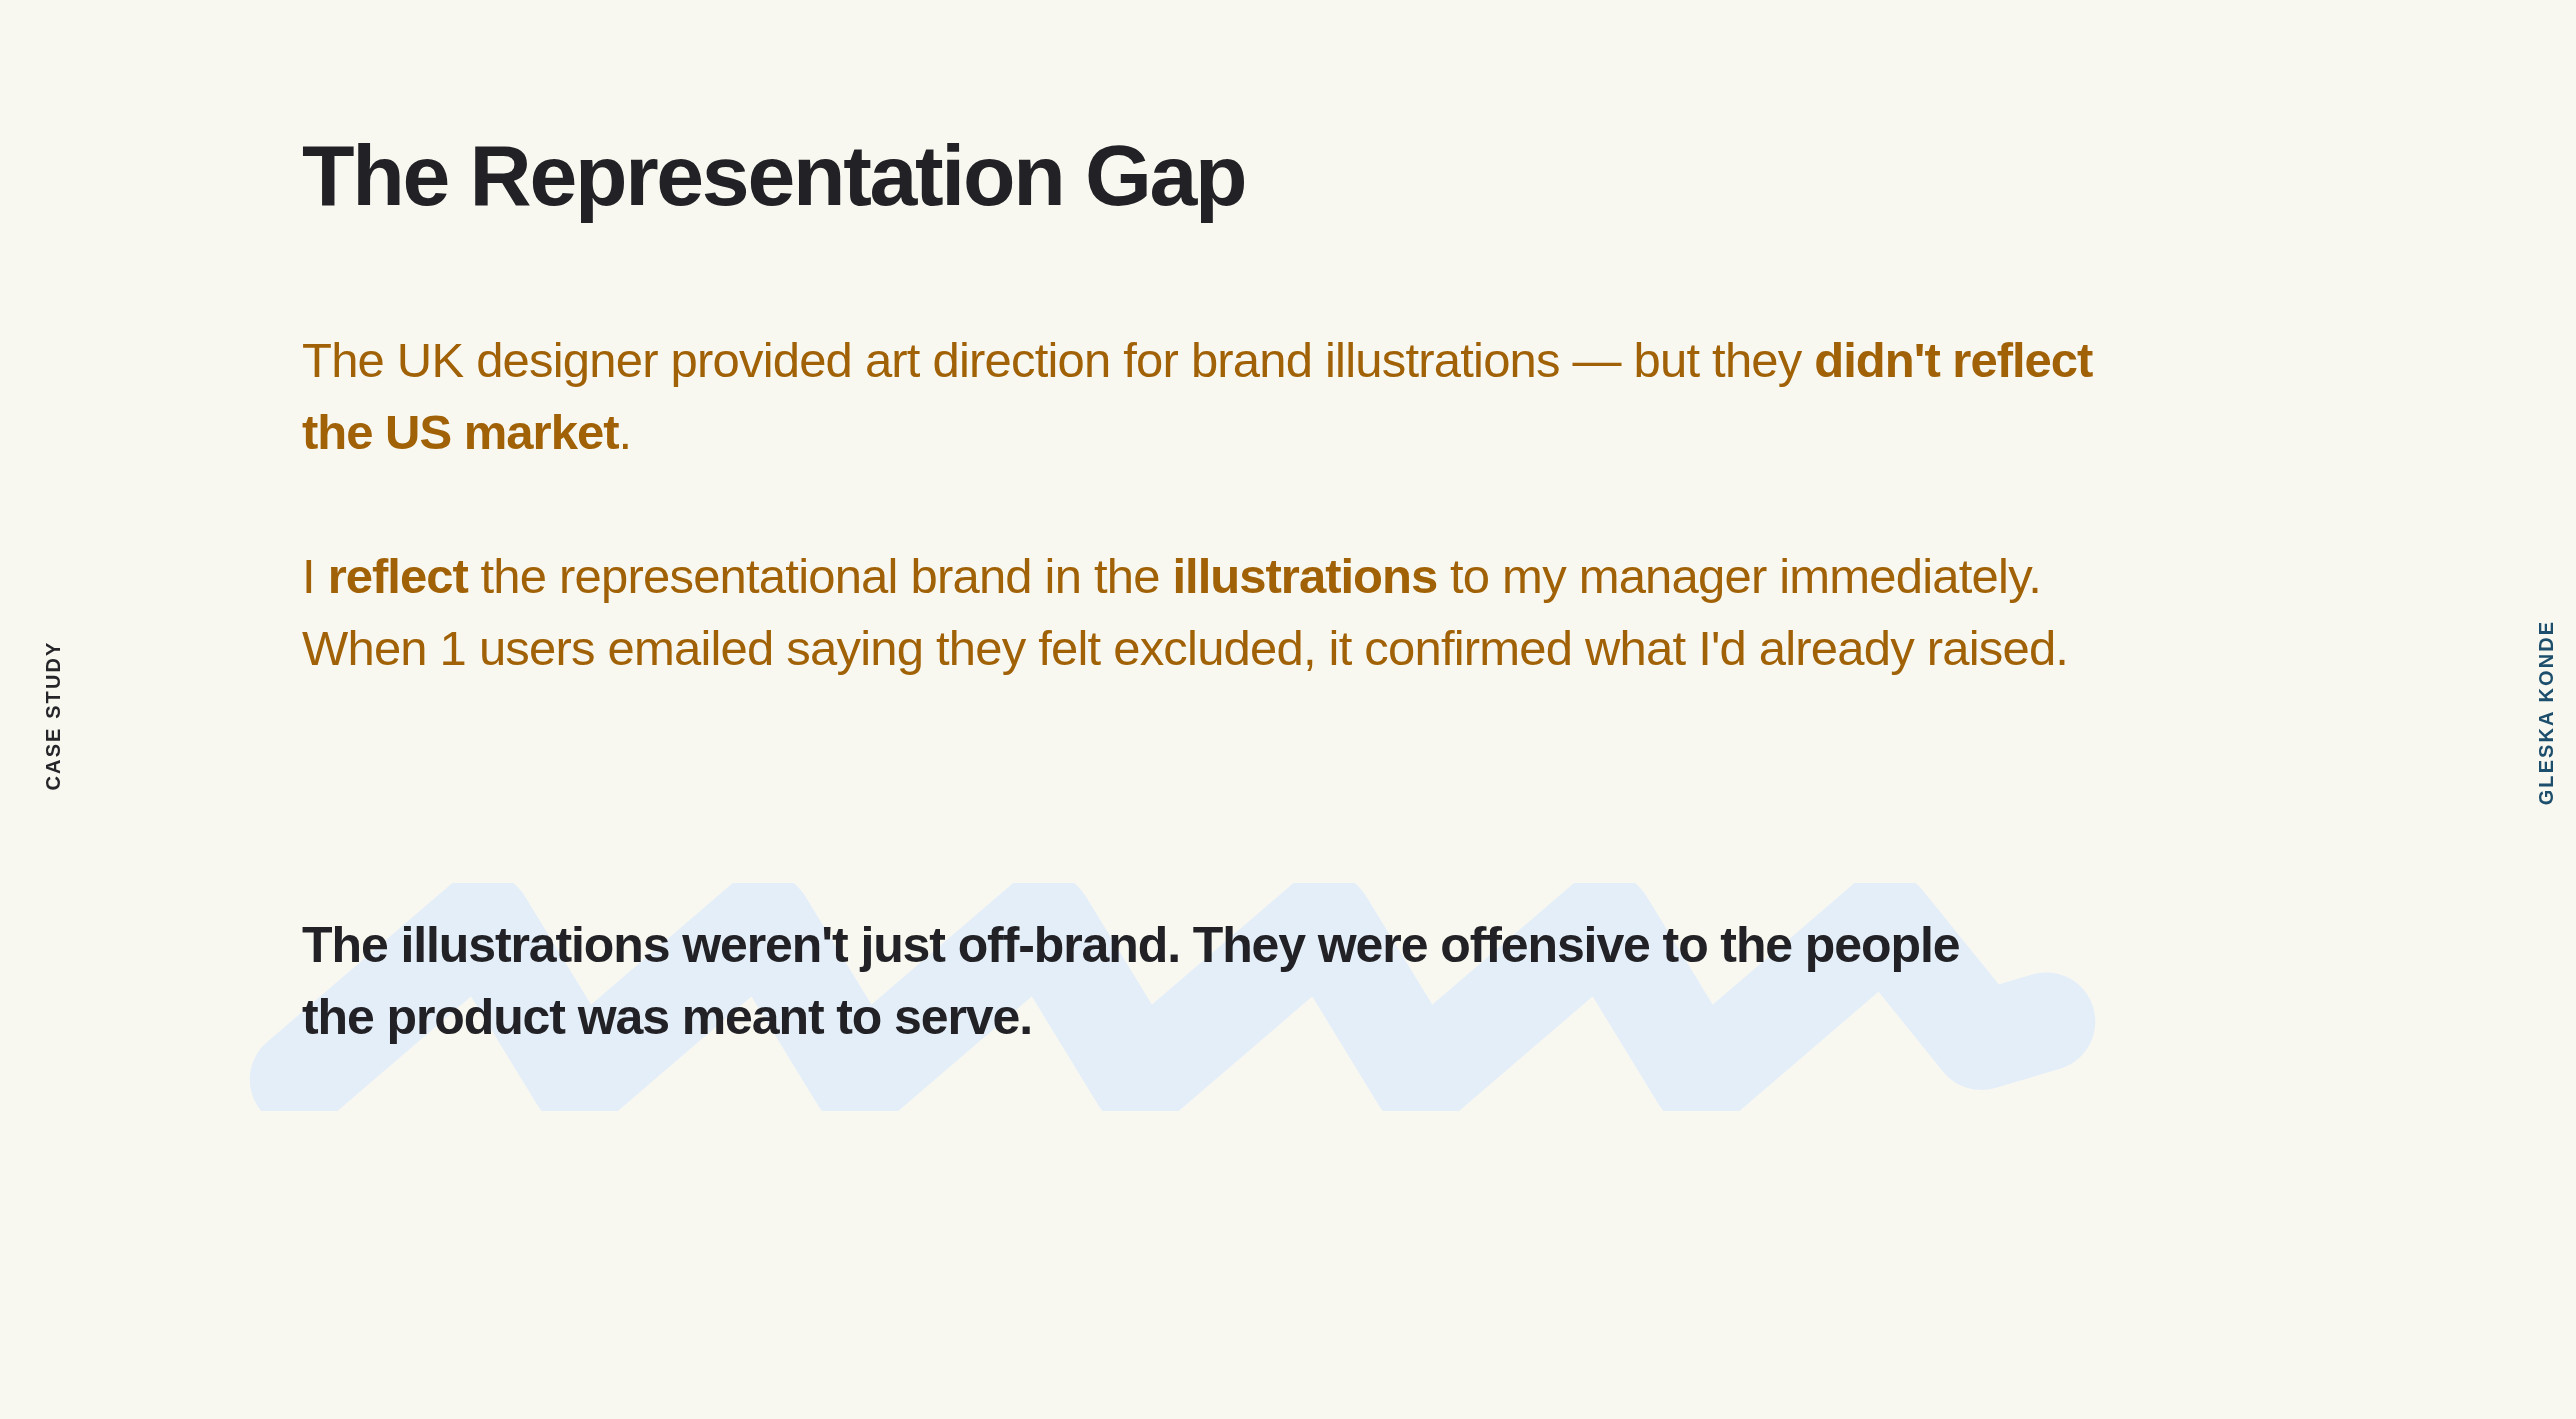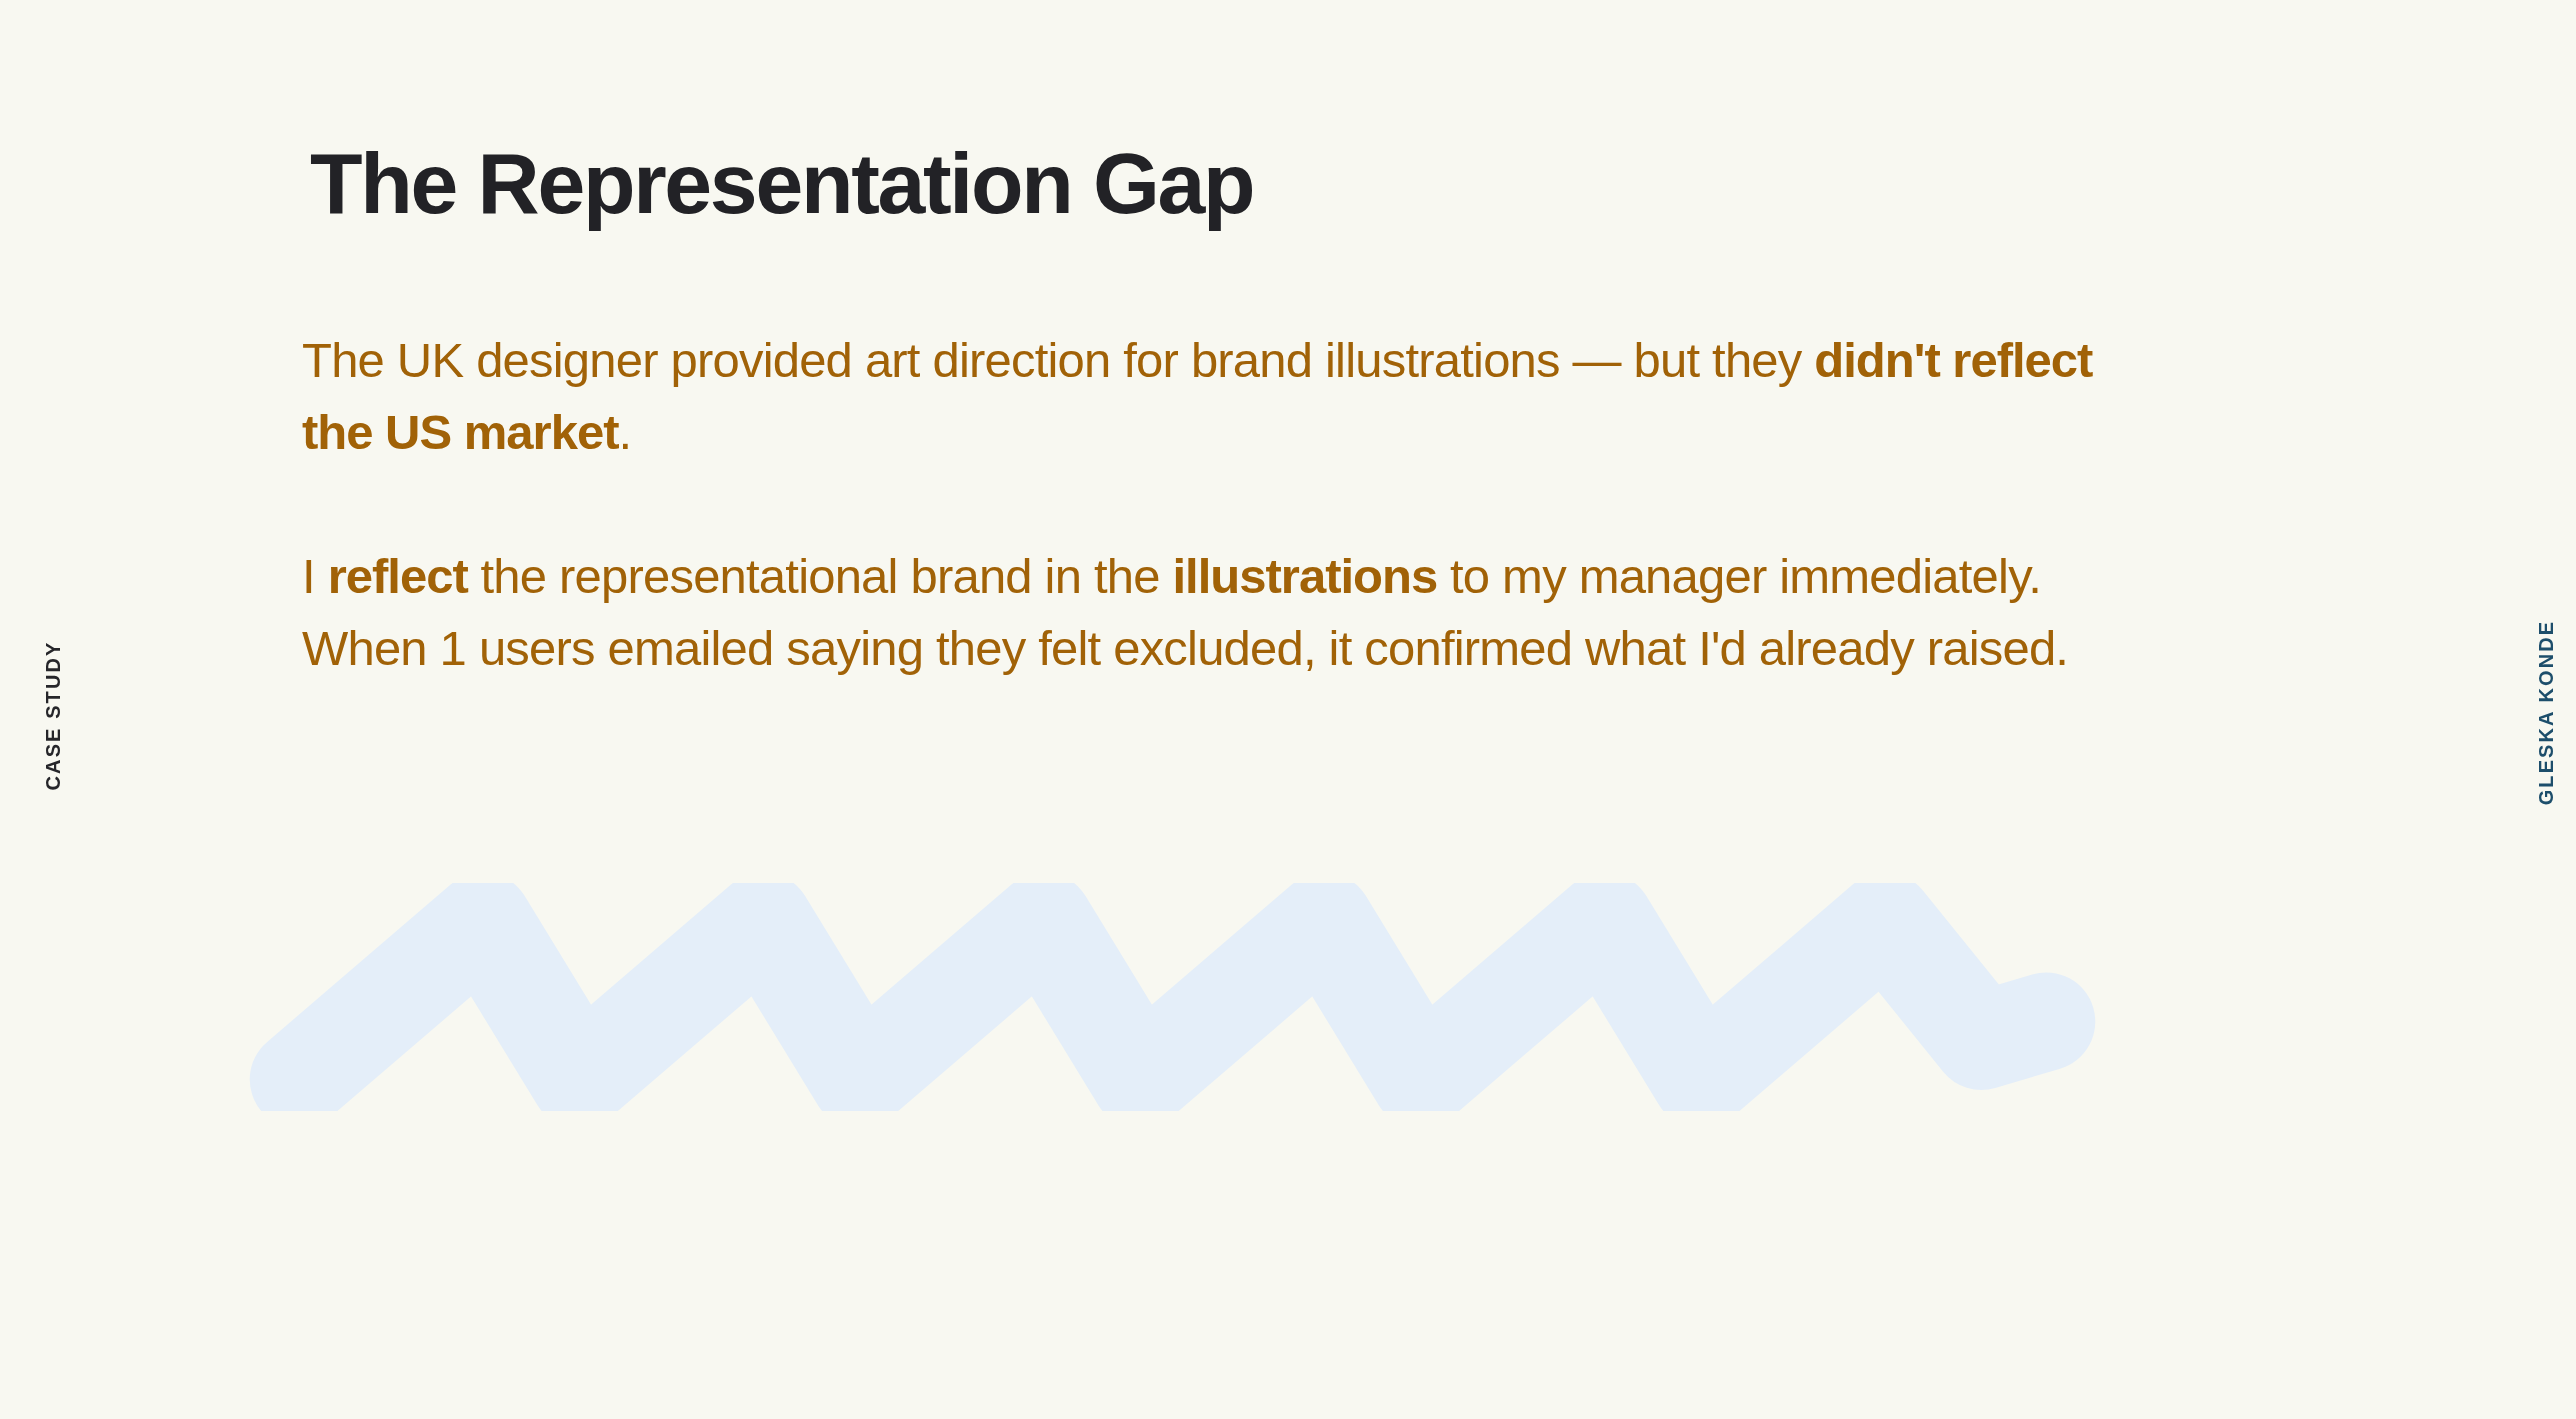--- a/index.html
+++ b/index.html
@@ -57,21 +57,21 @@
     position: absolute;
     left: 302px;
     top: 0;
     width: 1928px;
   }
 
   .page-title {
     position: absolute;
     left: 0;
     top: 130px;
-    margin: 8px;
+    margin: 0;
     font-family: "Liberation Sans", sans-serif;
     font-size: 86px;
     line-height: 1.06;
     font-weight: 700;
     letter-spacing: -2.3px;
     color: #222226;
     white-space: nowrap;
   }
 
   .para {
@@ -142,17 +142,18 @@
     <p class="para para-1"><span>The UK designer provided art direction for brand illustrations — but they </span><b>didn't reflect the US market</b><span>.</span></p>
 
     <p class="para para-2"><span>I </span><b>reflect</b><span> the representational brand in the </span><b>illustrations</b><span> to my manager immediately. When 1 users emailed saying they felt excluded, it confirmed what I'd already raised.</span></p>
 
     <div class="callout-wrap">
 
       <svg class="scribble" viewBox="0 0 2110 260" preserveAspectRatio="none" xmlns="http://www.w3.org/2000/svg" aria-hidden="true">
         <polyline points="58,224 268,44 378,224 588,44 698,224 908,44 1018,224 1228,44 1338,224 1548,44 1658,224 1868,44 1978,180 2052,158" fill="none" stroke="#e4eef9" stroke-width="112" stroke-linecap="round" stroke-linejoin="round"></polyline>
       </svg>
 
+      <p class="callout">The illustrations weren't just off-brand. They were offensive to the people the product was meant to serve.</p>
     </div>
 
   </div>
 </div>
 
 
 </body></html>

